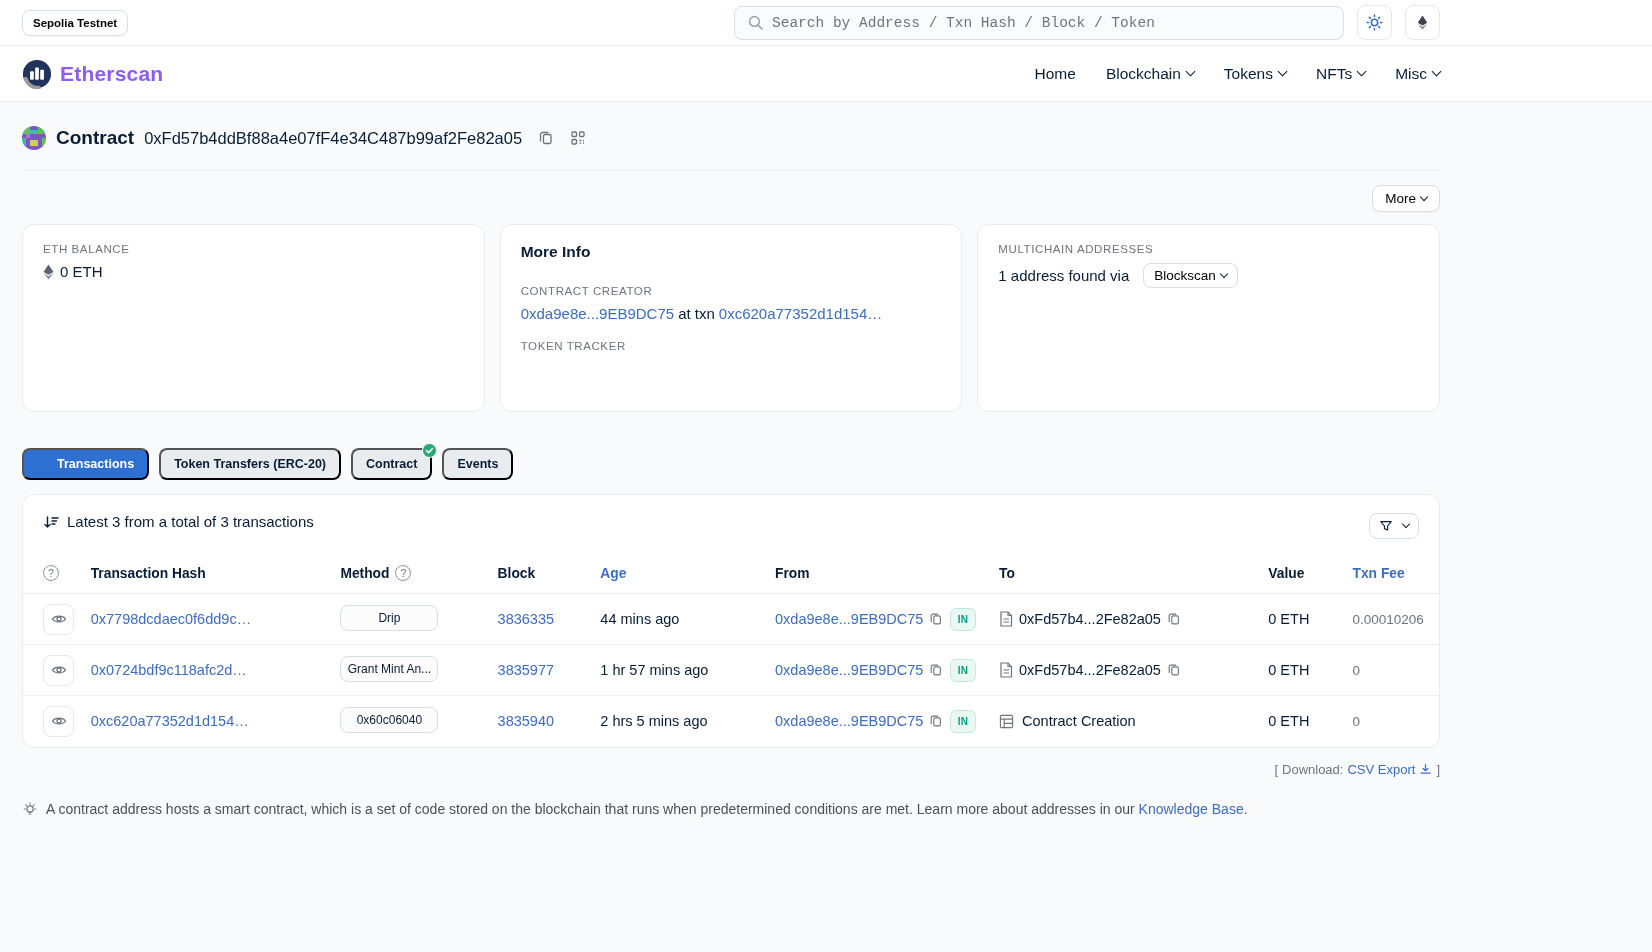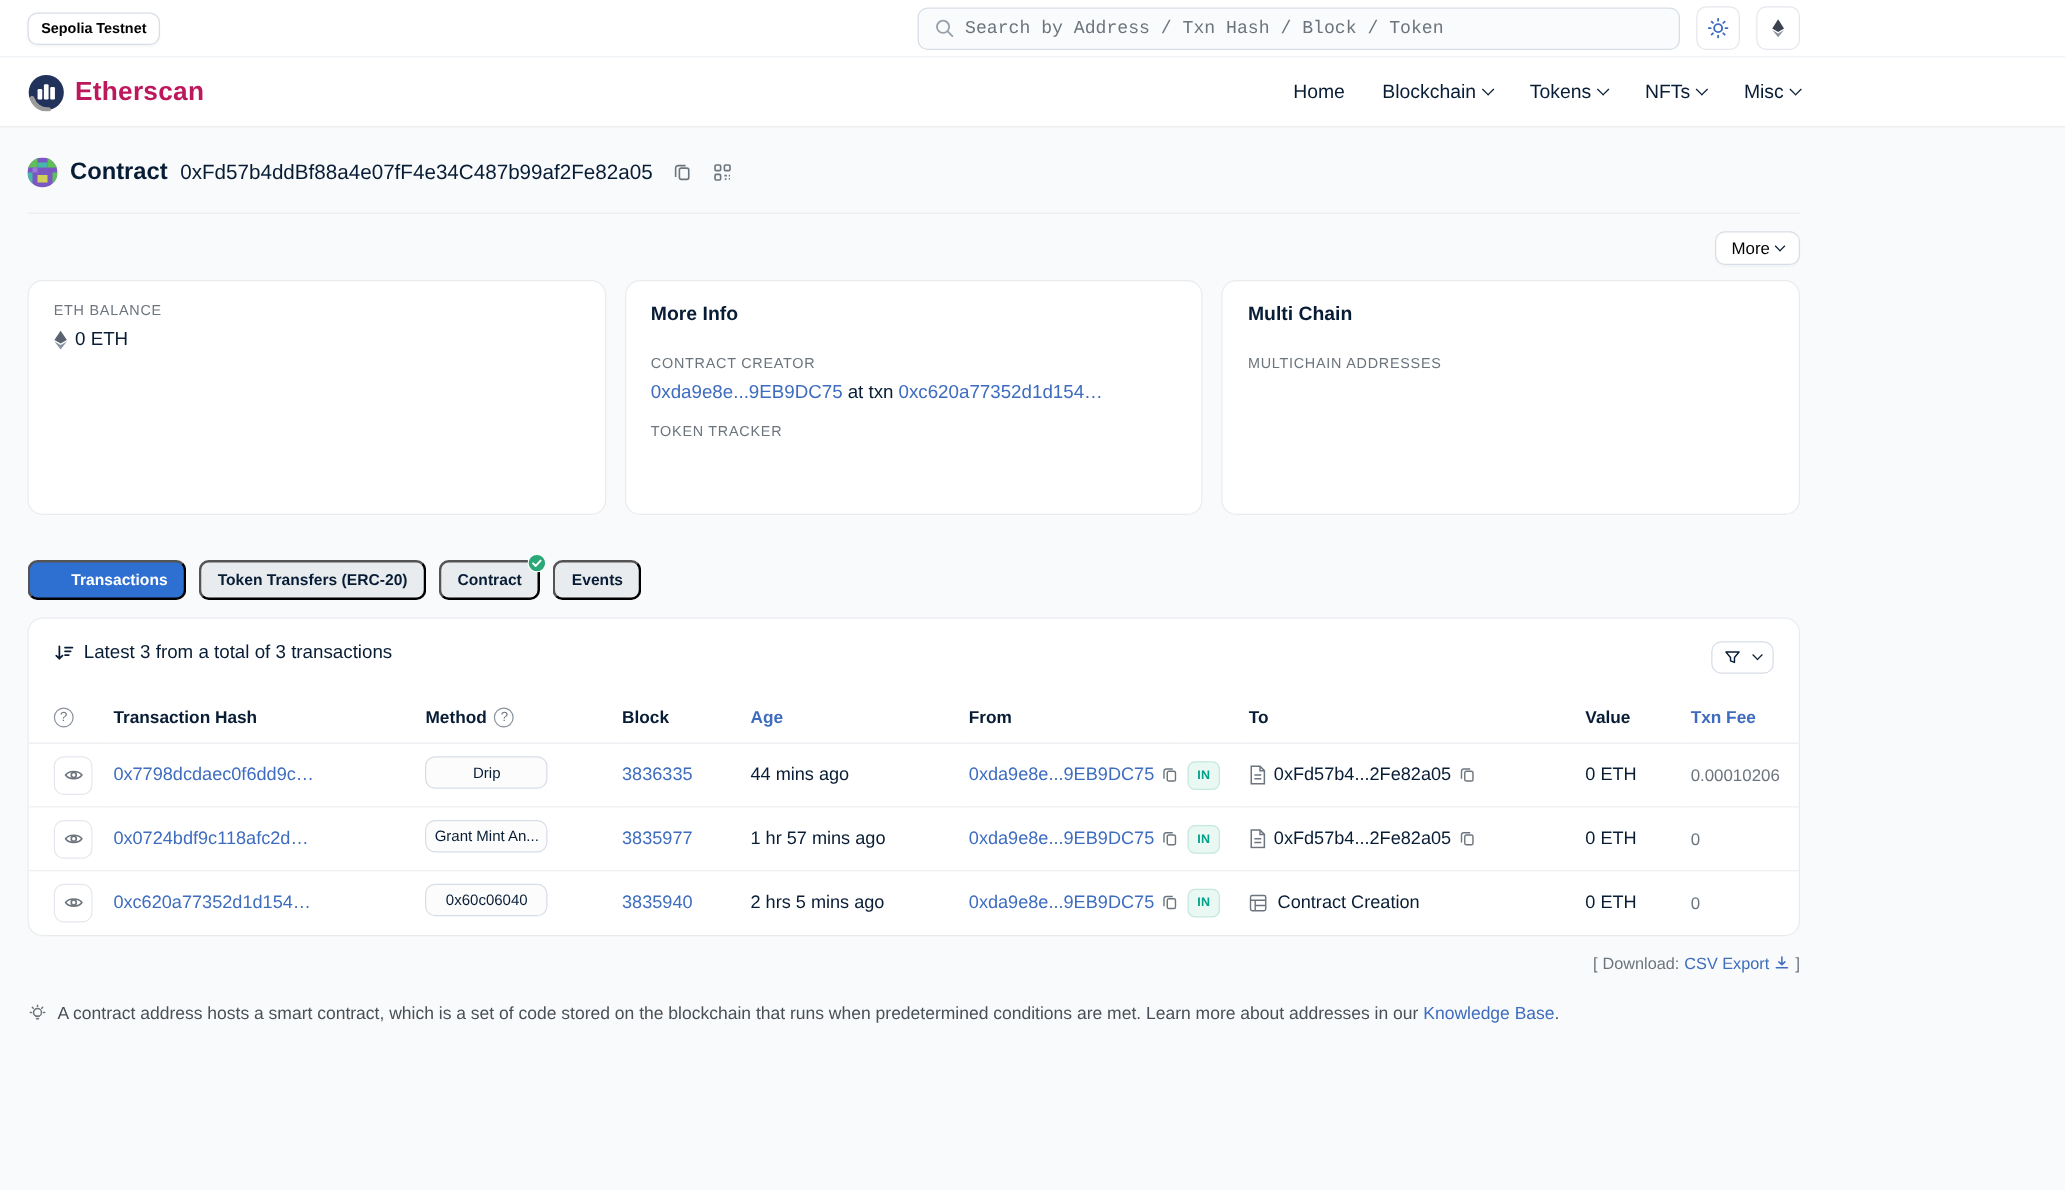--- a/index.html
+++ b/index.html
@@ -36,21 +36,21 @@
   .search-wrap input::placeholder { color: #6c757d; }
   .icon-btn {
     width: 35px; height: 35px; border: 1px solid #e4e8ee; border-radius: 8px; background: #fff;
     display: flex; align-items: center; justify-content: center; cursor: pointer; margin-left: 13px;
   }
 
   
   .mainbar { background: #fff; border-bottom: 1px solid #e9ecef; height: 56px; display: flex; align-items: center; }
   .mainbar .inner { display: flex; align-items: center; }
   .brand { display: flex; align-items: center; gap: 8px; cursor: pointer; }
-  .brand-name { font-size: 21px; font-weight: 700; color: #be185d; letter-spacing: .2px; }
+  .brand-name { font-size: 21px; font-weight: 700; color: #8b5cf6; letter-spacing: .2px; }
   nav { margin-left: auto; display: flex; align-items: center; gap: 30px; }
   .nav-item { font-size: 15.5px; color: #081d35; cursor: pointer; display: flex; align-items: center; }
   .chev {
     display: inline-block; width: 7px; height: 7px;
     border-right: 1.7px solid currentColor; border-bottom: 1.7px solid currentColor;
     transform: rotate(45deg); margin-left: 6px; position: relative; top: -2px; color:#081d35;
   }
   .chev.small { width: 6px; height: 6px; margin-left: 5px; }
 
   
@@ -290,22 +290,28 @@
       <div class="field-label">CONTRACT CREATOR</div>
       <div class="field-value mb18" style="gap:4px;">
         <a class="link">0xda9e8e...9EB9DC75</a>
         <span>at txn</span>
         <a class="link">0xc620a77352d1d154…</a>
       </div>
       <div class="field-label">TOKEN TRACKER</div>
     </div>
 
     <div class="card">
-      <h3>Multi Chain</h3>
       <div class="field-label">MULTICHAIN ADDRESSES</div>
+      <div class="field-value">
+        <span>1 address found via</span>
+        <button class="select-pill">
+          <span>Blockscan</span>
+            <span class="chev small"></span>
+        </button>
+      </div>
     </div>
   </div>
 
   <div class="tabs">
     <button class="tab active">Transactions</button>
     <button class="tab">Token Transfers (ERC-20)</button>
     <button class="tab">
       <span>Contract</span>
       <span class="verified-badge">
         <svg width="15" height="15" viewBox="0 0 16 16">

